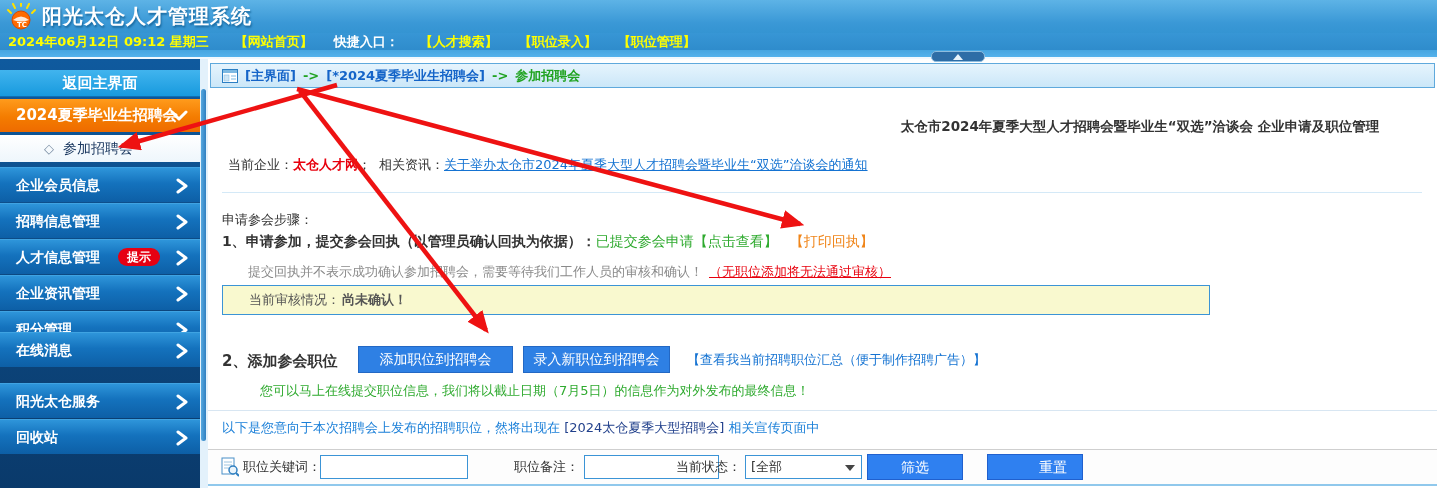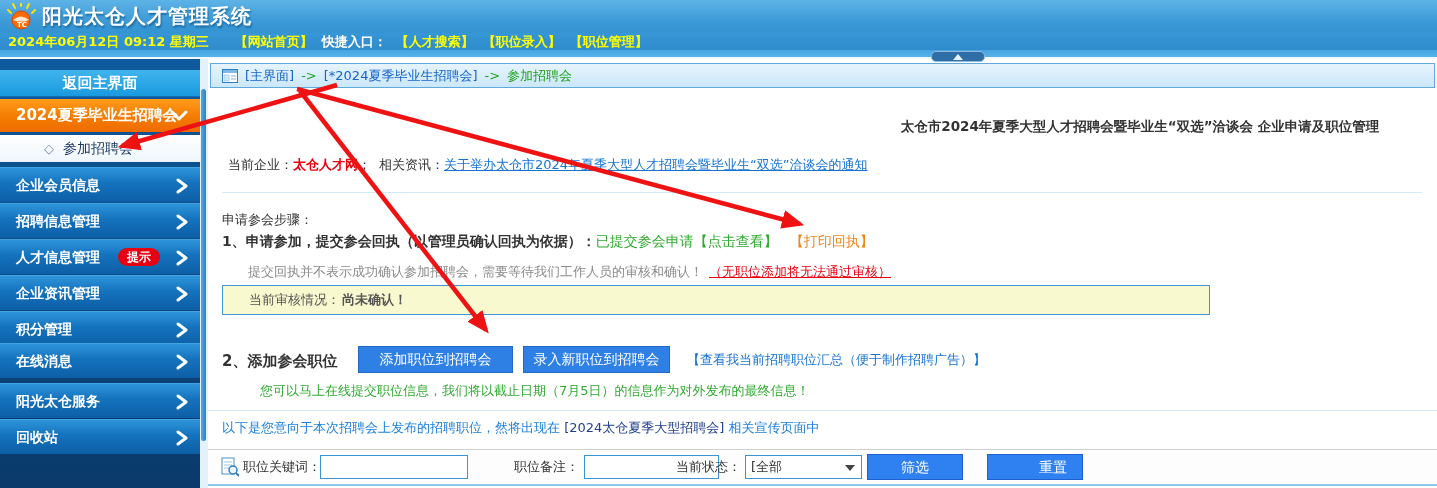--- a/index.html
+++ b/index.html
@@ -12,21 +12,21 @@
            background:linear-gradient(180deg,#5db3e6 0%,#3a98d6 70%,#3494d2 100%); }
   .logo { position:absolute; left:7px; top:3px; display:flex; align-items:flex-start; gap:5px; }
   .logo-text { color:#fff; font-size:20px; font-weight:bold; letter-spacing:1px;
                text-shadow:1px 2px 2px #19699f; }
   .hrow2 { position:absolute; left:0; top:33px; width:1437px; height:17px;
            background:linear-gradient(180deg,#3796d5,#2f8ccc);
            display:flex; align-items:center; font-size:13px; font-weight:bold; }
   .hdate { color:#ffff00; margin-left:8px; }
   .ylink { color:#ffff00; text-decoration:none; cursor:pointer; }
   .wlabel { color:#ffffff; }
-  .hrow2 .gap1 { margin-left:26px; } .hrow2 .gap2 { margin-left:9px; }
+  .hrow2 .gap1 { margin-left:26px; } .hrow2 .gap2 { margin-left:21px; }
   .hband { position:absolute; left:0; top:50px; width:1437px; height:9px;
            background:linear-gradient(180deg,#46a5e0,#54b2ec);
            border-bottom:2px solid #f2f9fe; }
   .collapse-pill { position:absolute; left:931px; top:51px; width:54px; height:11px;
            background:#2e6da6; border:1px solid #8fbcdd; border-radius:5px;
            display:flex; align-items:center; justify-content:center; cursor:pointer; z-index:5; }
   .collapse-pill .tri { width:0; height:0; border-left:5px solid transparent;
            border-right:5px solid transparent; border-bottom:6px solid #e9f4fb; }
 
   
@@ -55,21 +55,21 @@
            border-radius:10px; }
   .splitter { position:absolute; left:200px; top:59px; width:8px; height:429px;
            background:#e3f1fb; cursor:pointer; }
   .splitter .thumb { position:absolute; left:1px; top:30px; width:5px; height:352px;
            background:linear-gradient(90deg,#55a8e0,#2f7fc0); border-radius:3px; }
 
   
   .main { position:absolute; left:208px; top:59px; width:1229px; height:429px; background:#fff; }
   .breadcrumb { position:absolute; left:2px; top:4px; width:1225px; height:25px;
            background:linear-gradient(180deg,#e6f4fd,#cbe7f8); border:1px solid #5fa9dc;
-           display:flex; align-items:center; font-size:13px; font-weight:normal; }
+           display:flex; align-items:center; font-size:13px; font-weight:bold; }
   .breadcrumb svg { margin-left:11px; }
   .crumb-b { color:#1464c8; margin-left:7px; cursor:pointer; }
   .crumb-g { color:#21a321; margin-left:7px; }
   .page-title { position:absolute; left:632px; top:59px; width:600px; text-align:center;
            font-size:13.5px; font-weight:bold; color:#333; }
   .company-row { position:absolute; left:20px; top:97px; font-size:13px; color:#333; }
   .company-name { color:#e8000d; font-weight:bold; }
   .news-label { margin-left:8px; }
   .blue-link { color:#1573d2; text-decoration:underline; cursor:pointer; }
   .divider1 { position:absolute; left:14px; top:133px; width:1200px; height:1px; background:#d4e9f7; }
@@ -193,21 +193,21 @@
       <svg width="12" height="16" viewBox="0 0 12 16">
           <polyline points="2,2 10,8 2,14" fill="none" stroke="#fff" stroke-width="3" stroke-linecap="round" stroke-linejoin="round"></polyline>
         </svg>
     </div>
     <div class="mi" style="top:252px">
       <span>积分管理</span>
       <svg width="12" height="16" viewBox="0 0 12 16">
           <polyline points="2,2 10,8 2,14" fill="none" stroke="#fff" stroke-width="3" stroke-linecap="round" stroke-linejoin="round"></polyline>
         </svg>
     </div>
-    <div class="mi" style="top:284px">
+    <div class="mi" style="top:273px">
       <span>在线消息</span>
       <svg width="12" height="16" viewBox="0 0 12 16">
           <polyline points="2,2 10,8 2,14" fill="none" stroke="#fff" stroke-width="3" stroke-linecap="round" stroke-linejoin="round"></polyline>
         </svg>
     </div>
     <div class="mi" style="top:324px">
       <span>阳光太仓服务</span>
       <svg width="12" height="16" viewBox="0 0 12 16">
           <polyline points="2,2 10,8 2,14" fill="none" stroke="#fff" stroke-width="3" stroke-linecap="round" stroke-linejoin="round"></polyline>
         </svg>

